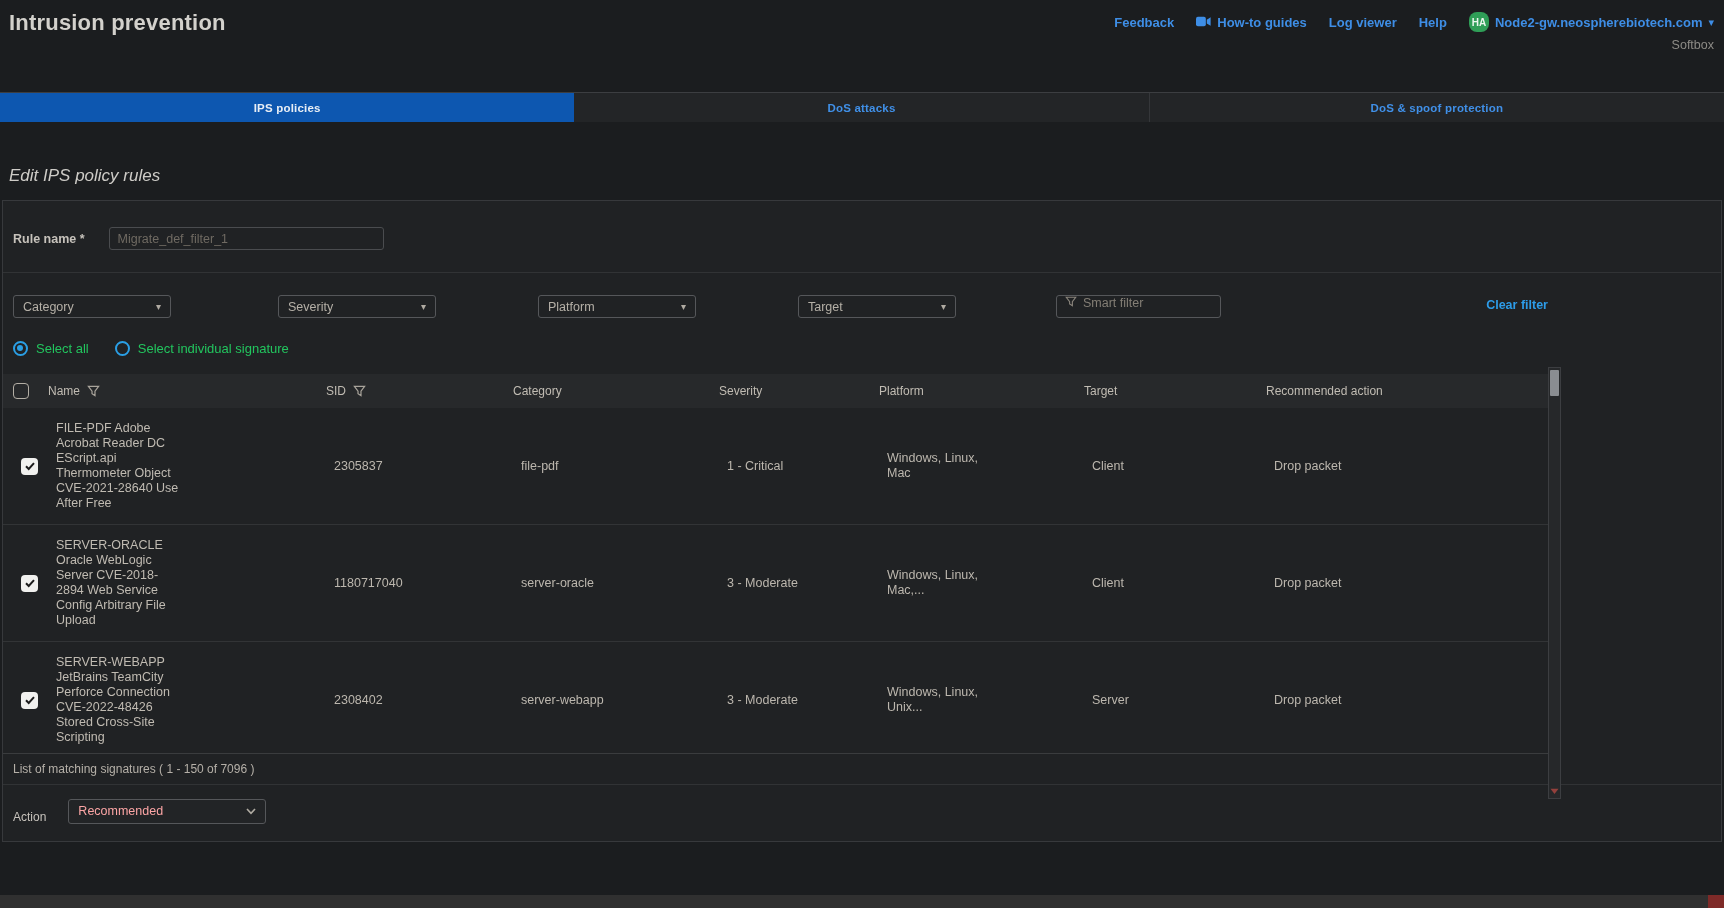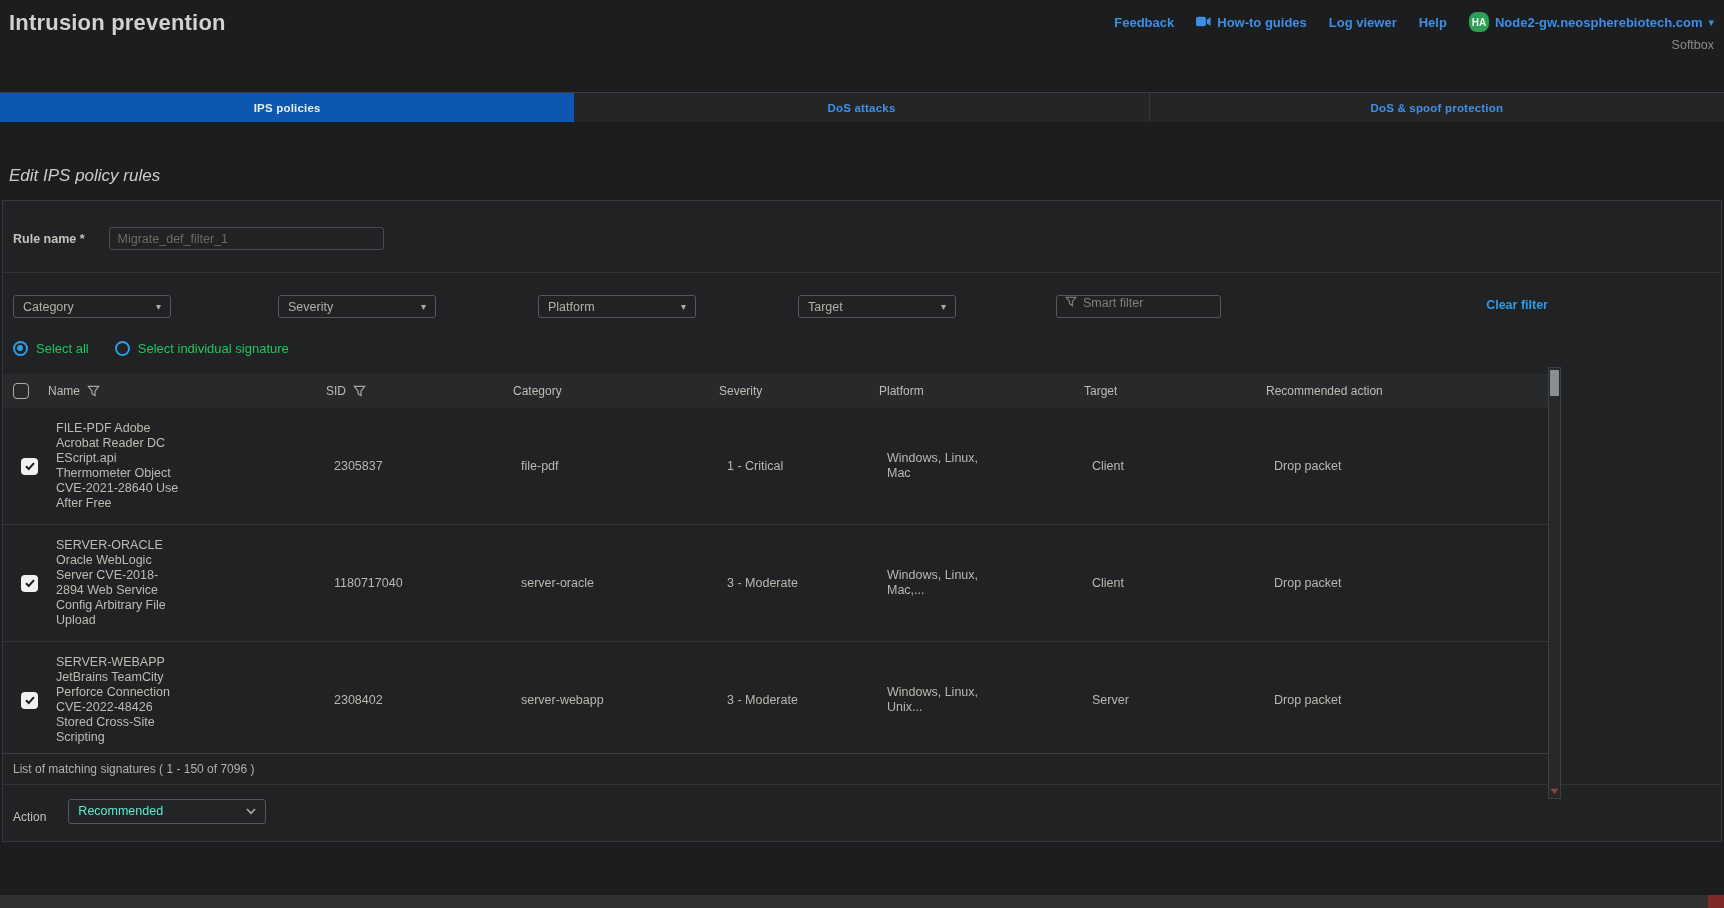--- a/index.html
+++ b/index.html
@@ -71,21 +71,21 @@
   .cbx { width:17px; height:17px; border-radius:4px; background:#f1f1ef; margin-left:10px; display:flex; align-items:center;
          justify-content:center; cursor:pointer; }
   .funnel { display:inline-flex; cursor:pointer; }
 
   
   .foot { border-top:1px solid #3a3c3e; height:31px; display:flex; align-items:center; padding-left:10px;
           font-size:12px; color:#b5b0a8; width:1556px; }
   .action-row { display:flex; align-items:center; gap:22px; padding:13px 10px 17px 10px; }
   .action-row .alabel { font-size:12px; color:#c6c2bb;margin-top:12px; }
   .aselect { width:198px; height:25px; border:1px solid #55575a; border-radius:3px; display:flex; align-items:center;
-             justify-content:space-between; padding:0 9px; font-size:12.5px; color:#5eead4; cursor:pointer; background:#222426; }
+             justify-content:space-between; padding:0 9px; font-size:12.5px; color:#fca5a5; cursor:pointer; background:#222426; }
 
   
   .sbar { position:absolute; left:1545px; top:166px; width:13px; height:432px; background:#26282a; border:1px solid #3c3e41; }
   .sbar .thumb { position:absolute; left:1px; top:2px; width:9px; height:26px; background:#8a8d91; border-radius:1px; cursor:pointer; }
   .sbar .dbtn { position:absolute; left:0; bottom:0; width:11px; height:14px; display:flex; align-items:center; justify-content:center;
                 cursor:pointer; }
   .sbar .dbtn svg { display:block; }
 
   
   .bstrip { position:absolute; left:0; bottom:0; width:1724px; height:13px; background:#303030; }

